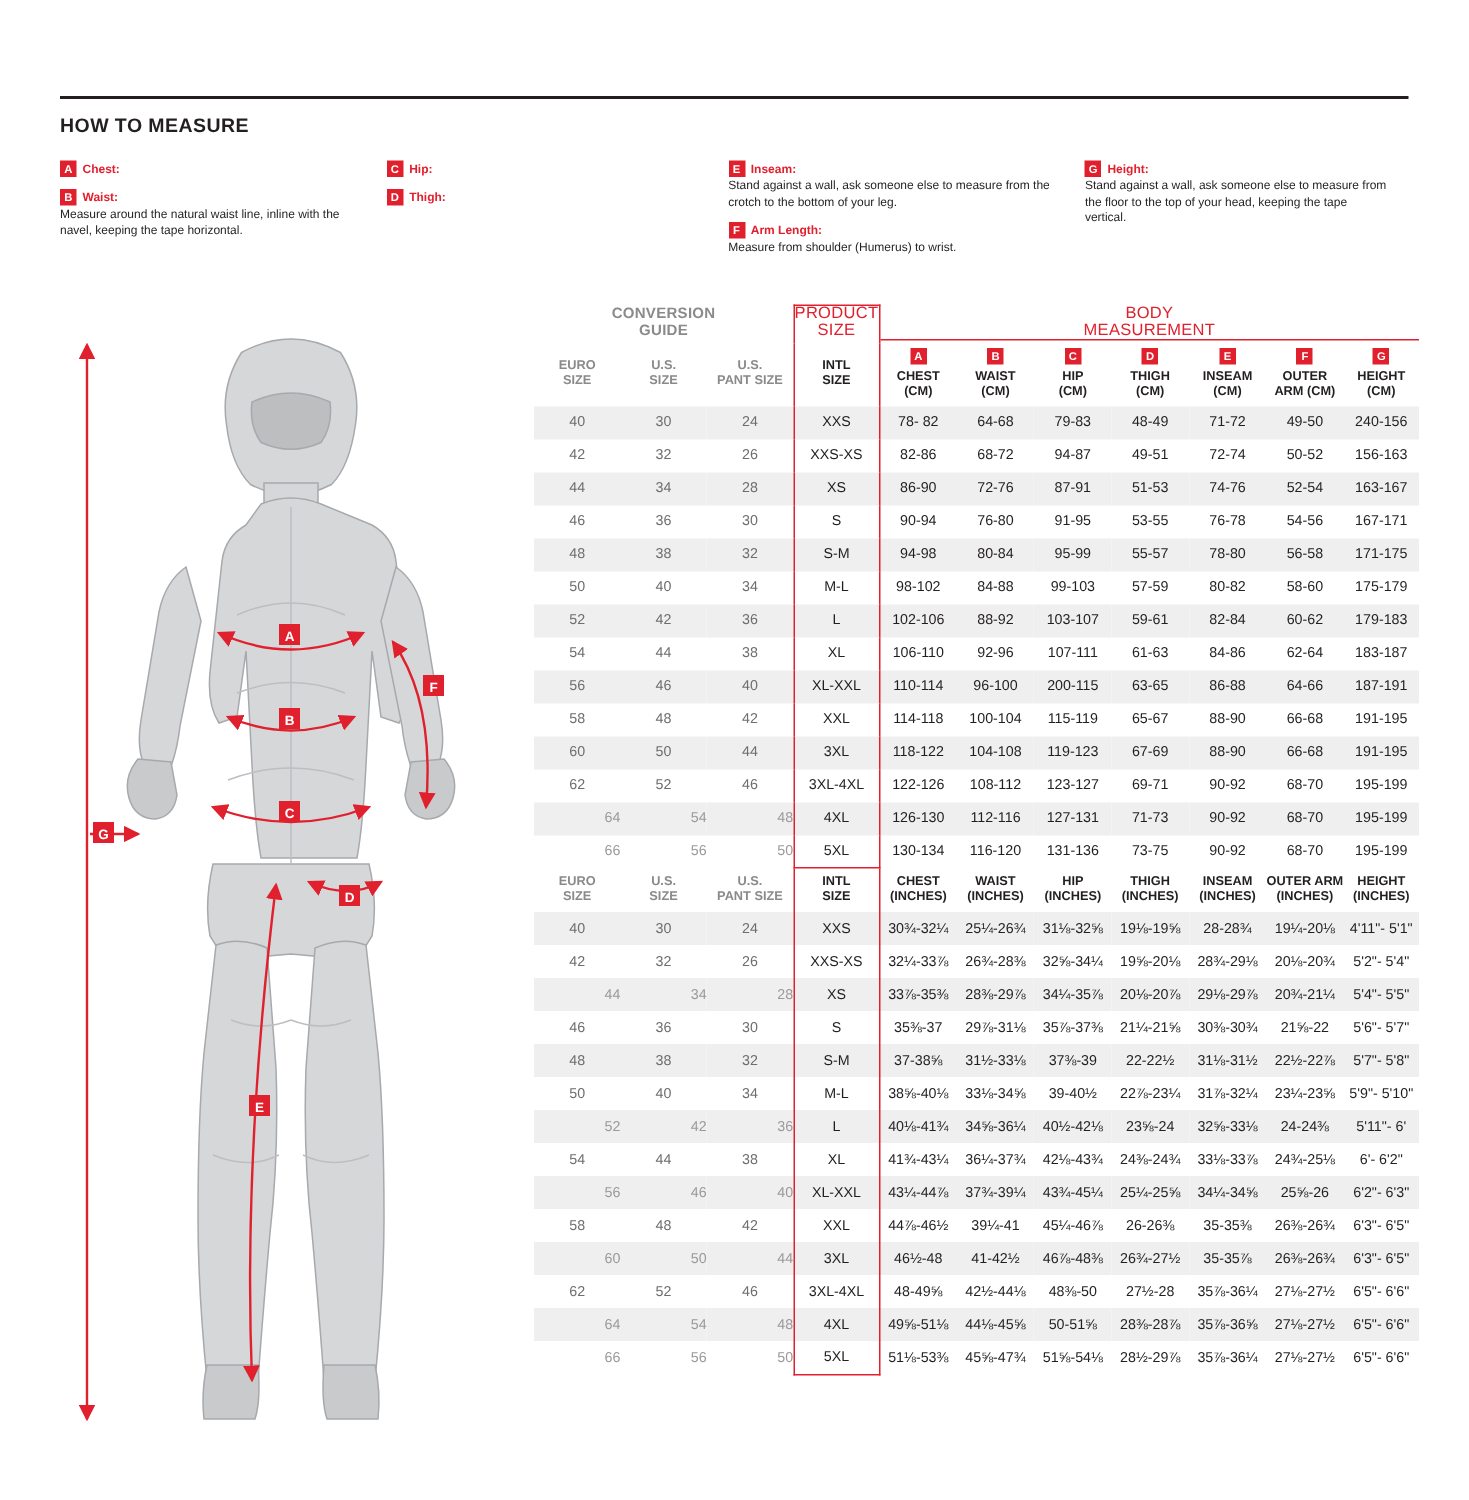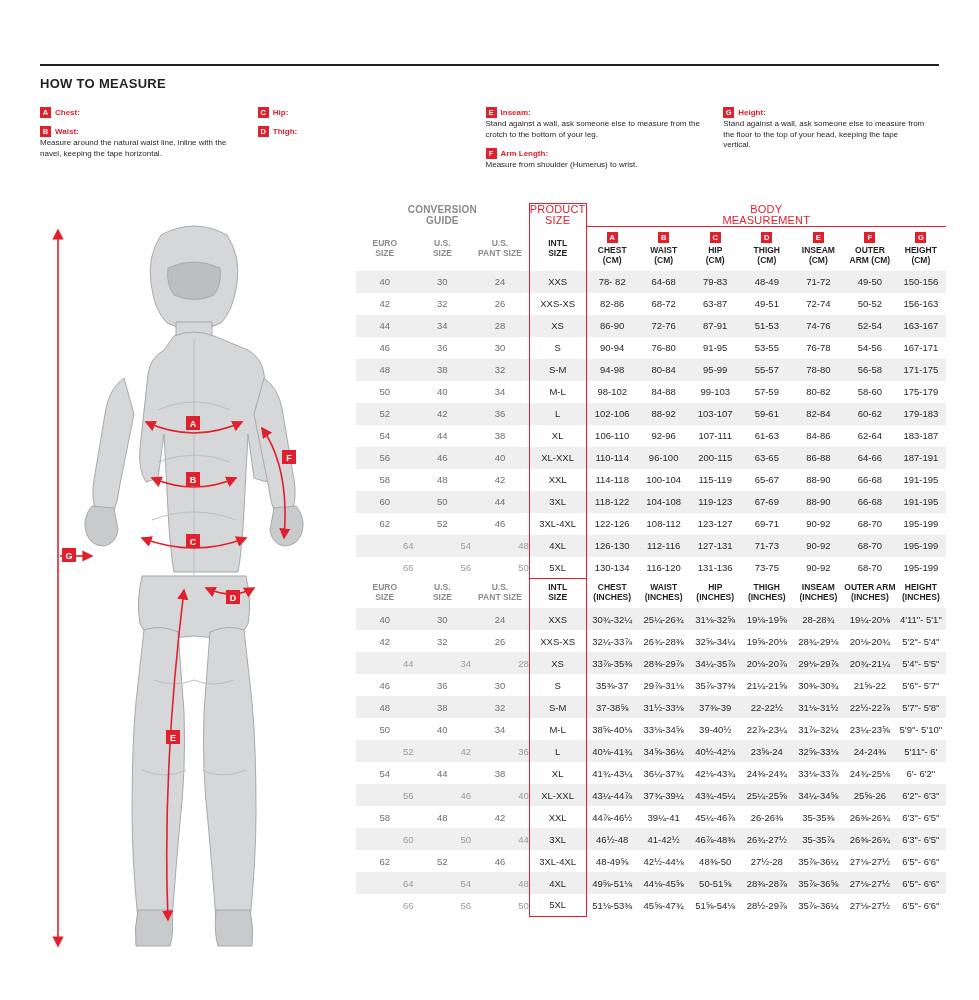--- a/index.html
+++ b/index.html
@@ -335,30 +335,30 @@
           <td>40</td>
           <td>30</td>
           <td>24</td>
           <td class="prodcol bold">XXS</td>
           <td class="dark">78- 82</td>
           <td class="dark">64-68</td>
           <td class="dark">79-83</td>
           <td class="dark">48-49</td>
           <td class="dark">71-72</td>
           <td class="dark">49-50</td>
-          <td class="dark">150-156</td>
+          <td class="dark">240-156</td>
         </tr>
         <tr class="row">
           <td>42</td>
           <td>32</td>
           <td>26</td>
           <td class="prodcol bold">XXS-XS</td>
           <td class="dark">82-86</td>
           <td class="dark">68-72</td>
-          <td class="dark">63-87</td>
+          <td class="dark">94-87</td>
           <td class="dark">49-51</td>
           <td class="dark">72-74</td>
           <td class="dark">50-52</td>
           <td class="dark">156-163</td>
         </tr>
         <tr class="row alt">
           <td>44</td>
           <td>34</td>
           <td>28</td>
           <td class="prodcol bold">XS</td>

